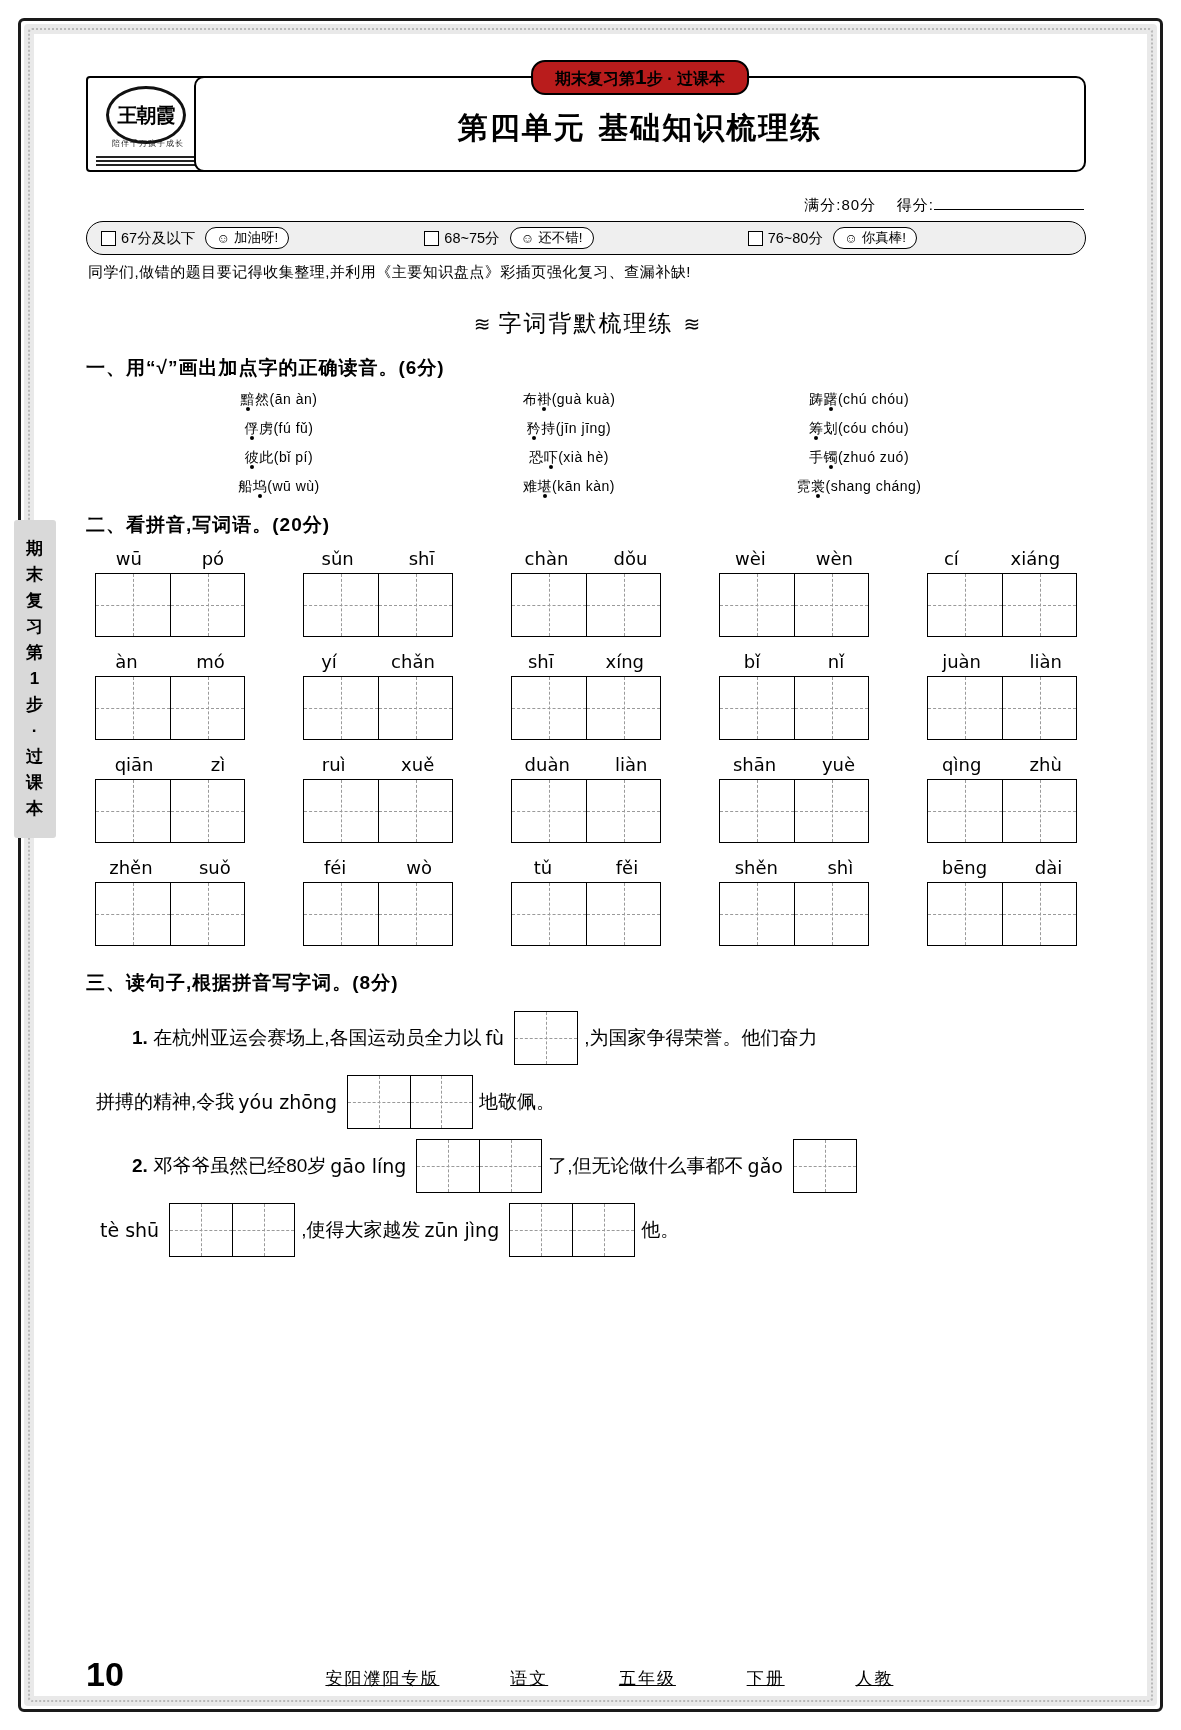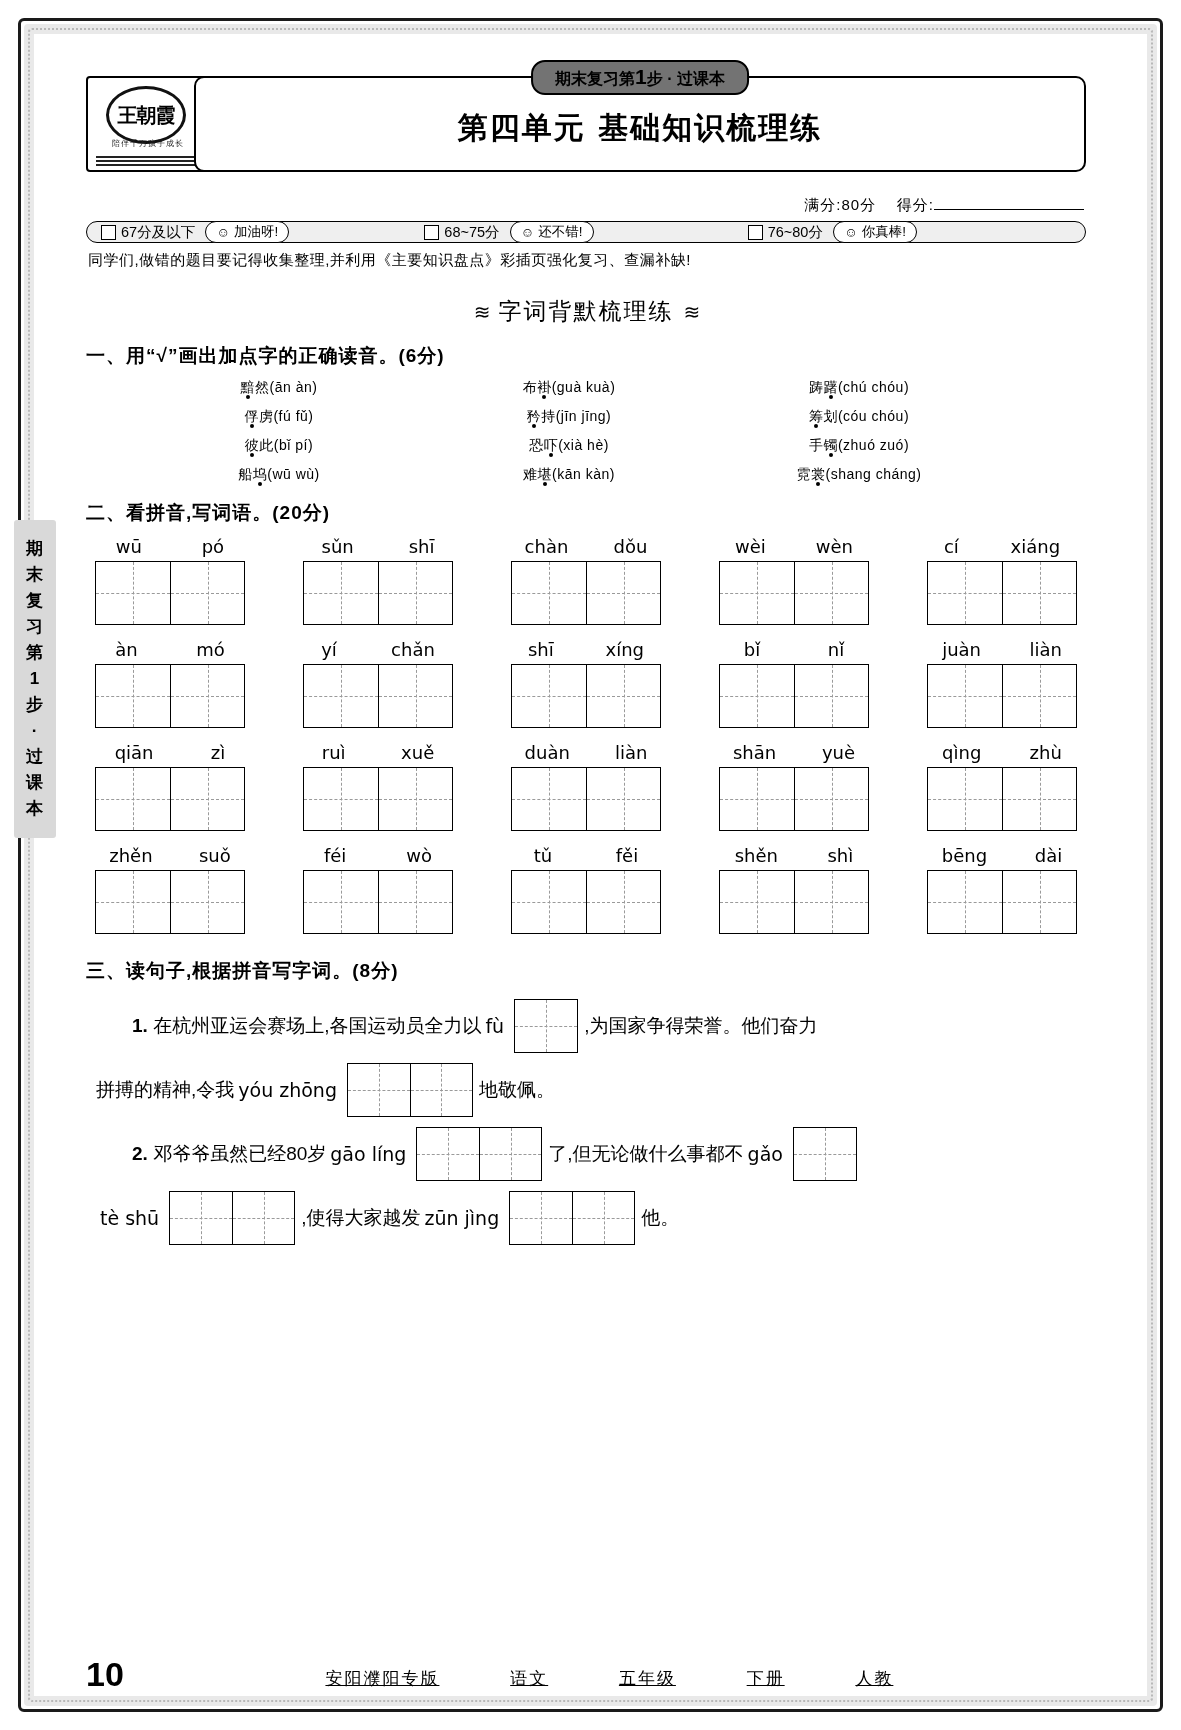--- a/index.html
+++ b/index.html
@@ -54,39 +54,39 @@
     font-size:8px;letter-spacing:1px;color:#222;
   }
   .logo-lines{position:absolute;left:0;right:0;bottom:2px;height:14px;}
   .logo-lines i{display:block;height:2px;background:#222;margin:2px 8px;}
   .title-box{
     position:absolute;left:108px;right:0;top:12px;height:92px;
     border:2px solid #000;border-radius:10px;background:#fff;
   }
   .ribbon{
     position:absolute;left:50%;top:-18px;transform:translateX(-50%);
-    background:#737373;border:2px solid #000;border-radius:14px;
+    background:#b91c1c;border:2px solid #000;border-radius:14px;
     padding:3px 22px;font-size:16px;font-weight:bold;white-space:nowrap;
   }
   .ribbon .big{font-size:21px;}
   .main-title{
     position:absolute;left:0;right:0;top:30px;text-align:center;
     font-size:30px;font-weight:bold;letter-spacing:2px;
     font-family:"DejaVu Sans",sans-serif;
   }
 
   
   .score-line{
     text-align:right;font-size:15px;margin:14px 2px 6px 0;letter-spacing:1px;
   }
   .score-blank{display:inline-block;width:150px;border-bottom:1px solid #000;}
 
   
   .rating-bar{
-    position:relative;height:22px;border:1.5px solid #000;border-radius:17px;
+    position:relative;height:34px;border:1.5px solid #000;border-radius:17px;
     background:#efefef;display:flex;align-items:center;
     padding:0 14px;box-sizing:border-box;
   }
   .rating-cell{flex:1;display:flex;align-items:center;font-size:14.5px;}
   .rating-cell .chk{
     display:inline-block;width:13px;height:13px;border:1.5px solid #000;
     background:#fff;margin-right:5px;
   }
   .bubble{
     display:inline-flex;align-items:center;gap:4px;

